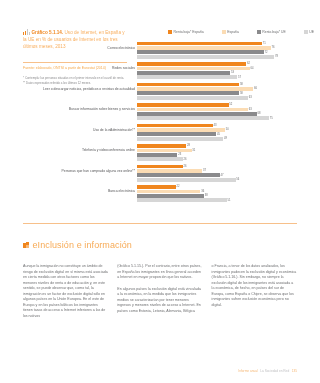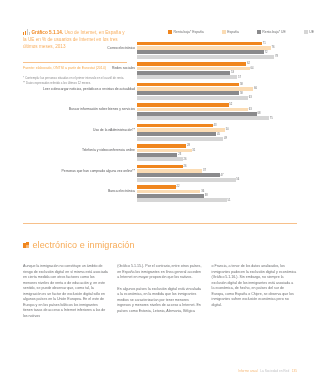--- a/index.html
+++ b/index.html
@@ -307,21 +307,21 @@
   </div>
 
   <div class="mid-rule"></div>
 
   <div class="section-head">
     <span class="sec-icon">
         <span></span>
         <span></span>
         <span></span>
       </span>
-    <span class="sec-title">electrónico e inmigración</span>
+    <span class="sec-title">eInclusión e información</span>
   </div>
 
   <div class="cols" id="cols">
       <div class="col">
         <p>Aunque la inmigración no constituye un ámbito de riesgo de exclusión digital en sí misma está asociada en cierta medida con otros factores como los menores niveles de renta o de educación y, en este sentido, se puede observar que, como tal, la inmigración es un factor de exclusión digital sólo en algunos países en la Unión Europea. En el este de Europa y en los países bálticos los inmigrantes tienen tasas de acceso a Internet inferiores a las de los nativos</p>
       </div>
       <div class="col">
         <p>(Gráfico 5.1.15.). Por el contrario, entre otros países, en España los inmigrantes en línea general acceden a Internet en mayor proporción que los nativos.</p>
         <p>En algunos países la exclusión digital está vinculada a la económica, en la medida que los inmigrantes medios se caracterizarían por tener menores ingresos y menores niveles de acceso a Internet. En países como Estonia, Letonia, Alemania, Bélgica</p>
       </div>

